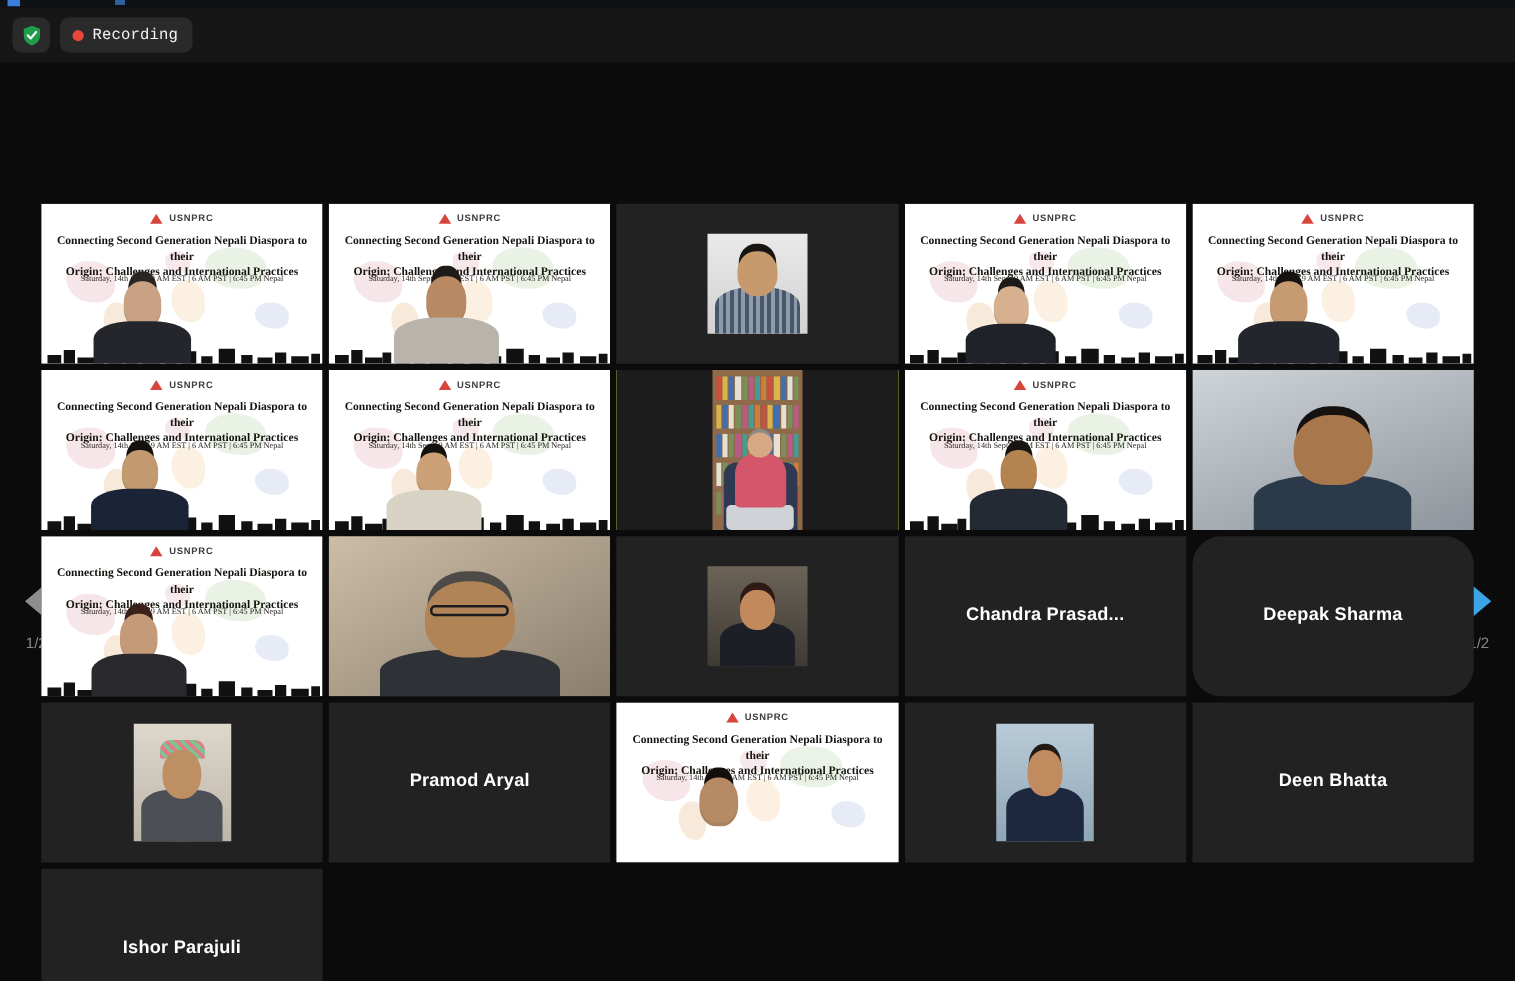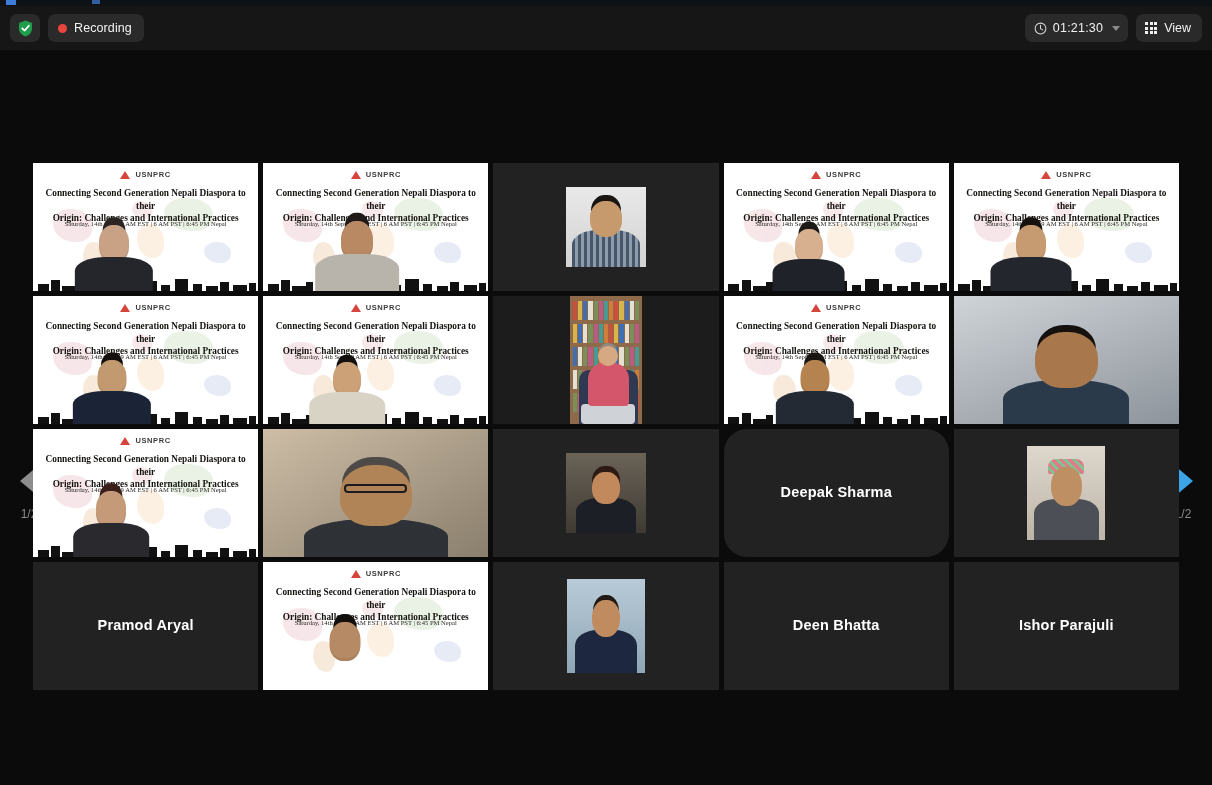--- a/index.html
+++ b/index.html
@@ -26,21 +26,21 @@
   }
 
   
   .header {
     height: 44px; width: 100%;
     background: #161616;
     display: flex; align-items: center;
     padding: 0 10px;
     position: relative;
   }
-  .hdr-left { display: flex; align-items: center; gap: 8px; }
+  .hdr-left { display: flex; align-items: center; gap: 8px; font-family: Liberation Mono, monospace; }
 
   .shield-chip {
     width: 30px; height: 28px;
     background: #2a2a2a; border-radius: 7px;
     display: flex; align-items: center; justify-content: center;
   }
   .shield-chip svg { display: block; }
 
   .rec-chip {
     height: 28px; background: #2a2a2a; border-radius: 7px;
@@ -210,45 +210,20 @@
         <path d="M4.2 8.3 L6.6 10.7 L10.9 5.6" stroke="#ffffff" stroke-width="1.7" fill="none" stroke-linecap="round" stroke-linejoin="round"></path>
       </svg>
     </div>
 
     <div class="rec-chip">
       <span class="rec-dot"></span>
       <span class="rec-label">Recording</span>
     </div>
   </div>
 
-  <div class="hdr-right">
-    <div class="timer-chip">
-      <svg class="clock" viewBox="0 0 14 14">
-        <circle cx="7" cy="7" r="5.8" stroke="#d8d8d8" stroke-width="1.1" fill="none"></circle>
-        <path d="M7 3.6 V7.1 L9.4 8.5" stroke="#d8d8d8" stroke-width="1.1" fill="none" stroke-linecap="round"></path>
-      </svg>
-      <span class="timer-text">01:21:30</span>
-      <span class="caret"></span>
-    </div>
-
-    <div class="view-chip">
-      <span class="grid-glyph">
-        <i></i>
-          <i></i>
-          <i></i>
-          <i></i>
-          <i></i>
-          <i></i>
-          <i></i>
-          <i></i>
-          <i></i>
-      </span>
-      <span class="view-text">View</span>
-    </div>
-  </div>
 </div>
 
 <div class="stage">
 
   <div class="nav left">
     <div class="arrow-l"></div>
     <div class="pager">1/2</div>
   </div>
 
   <div class="nav right">
@@ -683,20 +658,23 @@
           <div style="position: absolute; left: 36%; bottom: 50%; width: 28%; height: 7%; border: 2px solid rgb(27, 27, 31); border-radius: 4px;"></div>
         </div>
       </div>
       <div class="tile" style="background: rgb(34, 34, 34);">
         <div class="avatar" style="background: linear-gradient(rgb(107, 99, 88), rgb(62, 58, 51));">
           <div style="position: absolute; left: 38%; bottom: 0px; width: 22%; height: 32%; background: rgb(74, 165, 184);"></div>
           <div style="position: absolute; left: 12%; bottom: 0px; width: 76%; height: 44%; background: rgb(28, 31, 38); border-radius: 38% 38% 0px 0px;"></div>
           <div style="position: absolute; left: 33%; bottom: 36%; width: 34%; height: 40%; background: rgb(194, 137, 93); border-radius: 46%; box-shadow: rgb(45, 26, 20) 0px -6px 0px 0px;"></div>
         </div>
       </div>
+      <div class="tile" style="background: rgb(34, 34, 34);">
+        <div class="tile-name">Chandra  Prasad...</div>
+      </div>
       <div class="tile" style="background: rgb(34, 34, 34); border-radius: 23px;">
         <div class="tile-name">Deepak Sharma</div>
       </div>
       <div class="tile" style="background: rgb(34, 34, 34);">
         <div class="avatar tall" style="background: linear-gradient(rgb(222, 215, 204), rgb(189, 181, 168));">
           <div style="position: absolute; left: 27%; bottom: 70%; width: 46%; height: 16%; background: repeating-linear-gradient(45deg, rgb(224, 122, 140) 0px, rgb(224, 122, 140) 3px, rgb(127, 196, 138) 3px, rgb(127, 196, 138) 6px); border-radius: 8px 8px 2px 2px;"></div>
           <div style="position: absolute; left: 42%; bottom: 0px; width: 16%; height: 28%; background: rgb(239, 233, 222);"></div>
           <div style="position: absolute; left: 8%; bottom: 0px; width: 84%; height: 44%; background: rgb(76, 79, 85); border-radius: 34% 34% 0px 0px;"></div>
           <div style="position: absolute; left: 30%; bottom: 36%; width: 40%; height: 42%; background: rgb(189, 143, 99); border-radius: 46%;"></div>
         </div>

